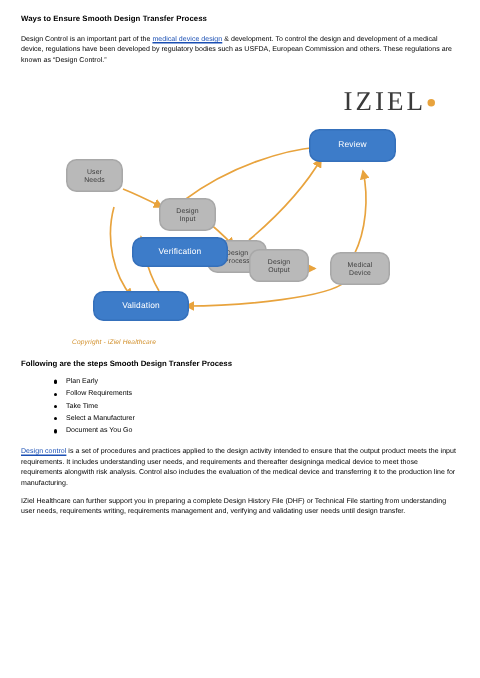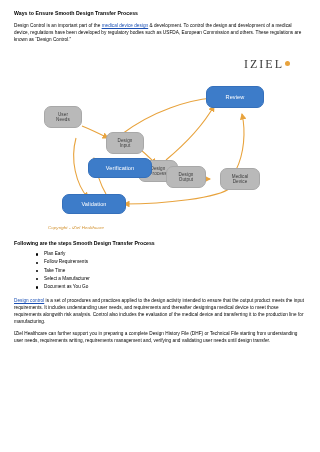--- a/index.html
+++ b/index.html
@@ -49,21 +49,21 @@
   }
   .fig-canvas {
     position: absolute;
     inset: 0;
   }
   .brand {
     position: absolute;
     right: 10px;
     top: 9px;
     font-family: "Liberation Serif", serif;
-    font-size: 12px;
+    font-size: 18px;
     letter-spacing: 2px;
     color: #3a3a3a;
     text-align: right;
   }
   .brand .dot {
     display: inline-block;
     width: 5px;
     height: 5px;
     border-radius: 50%;
     background: #e8a33d;

